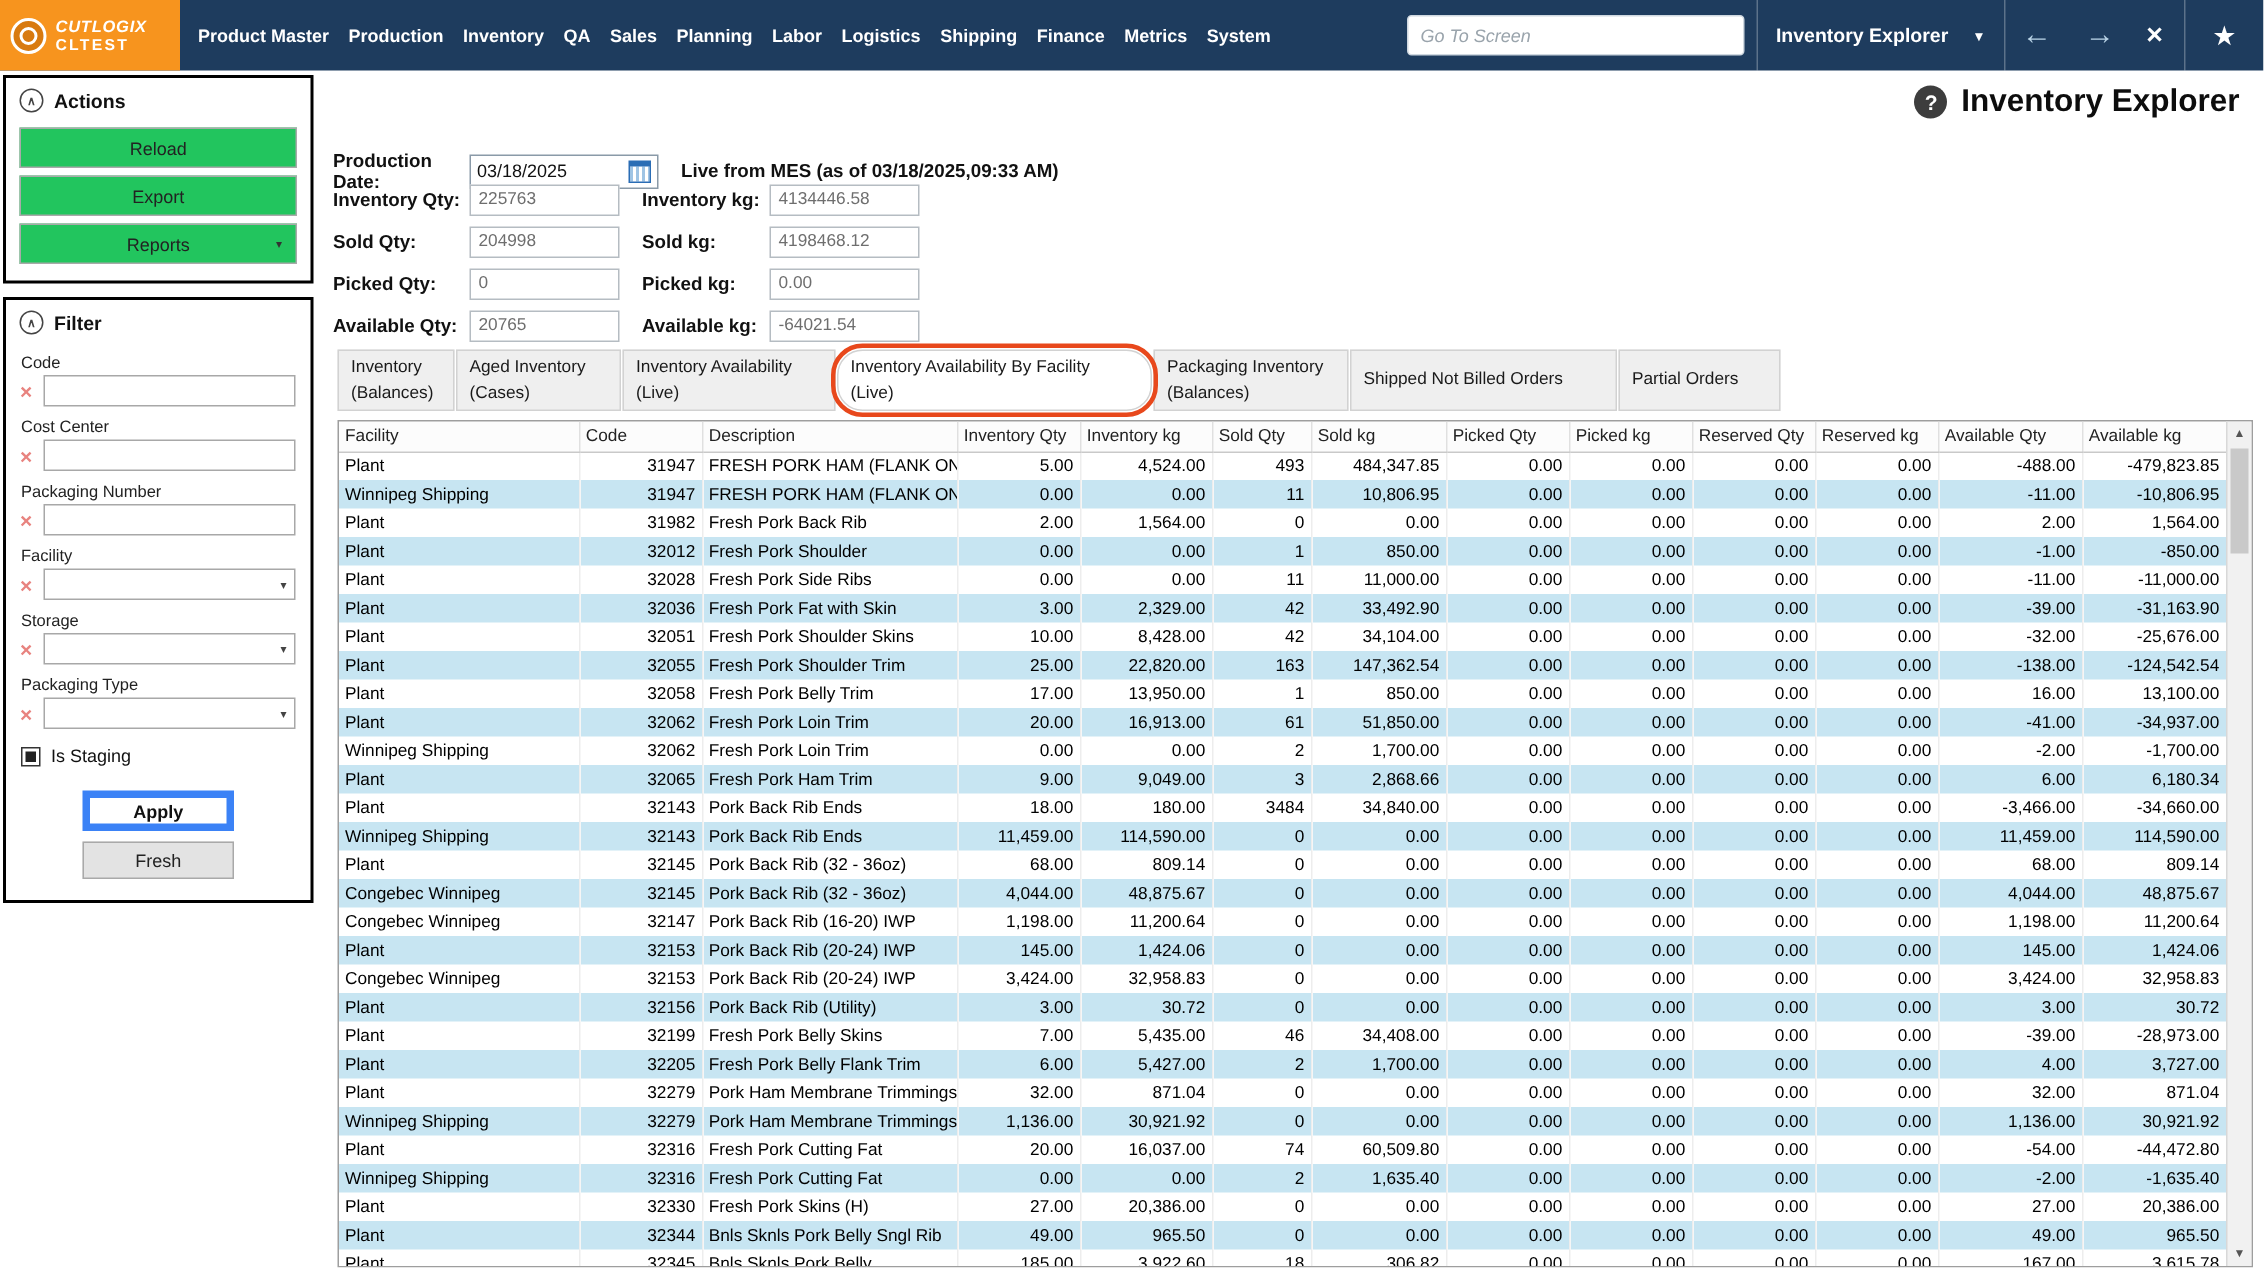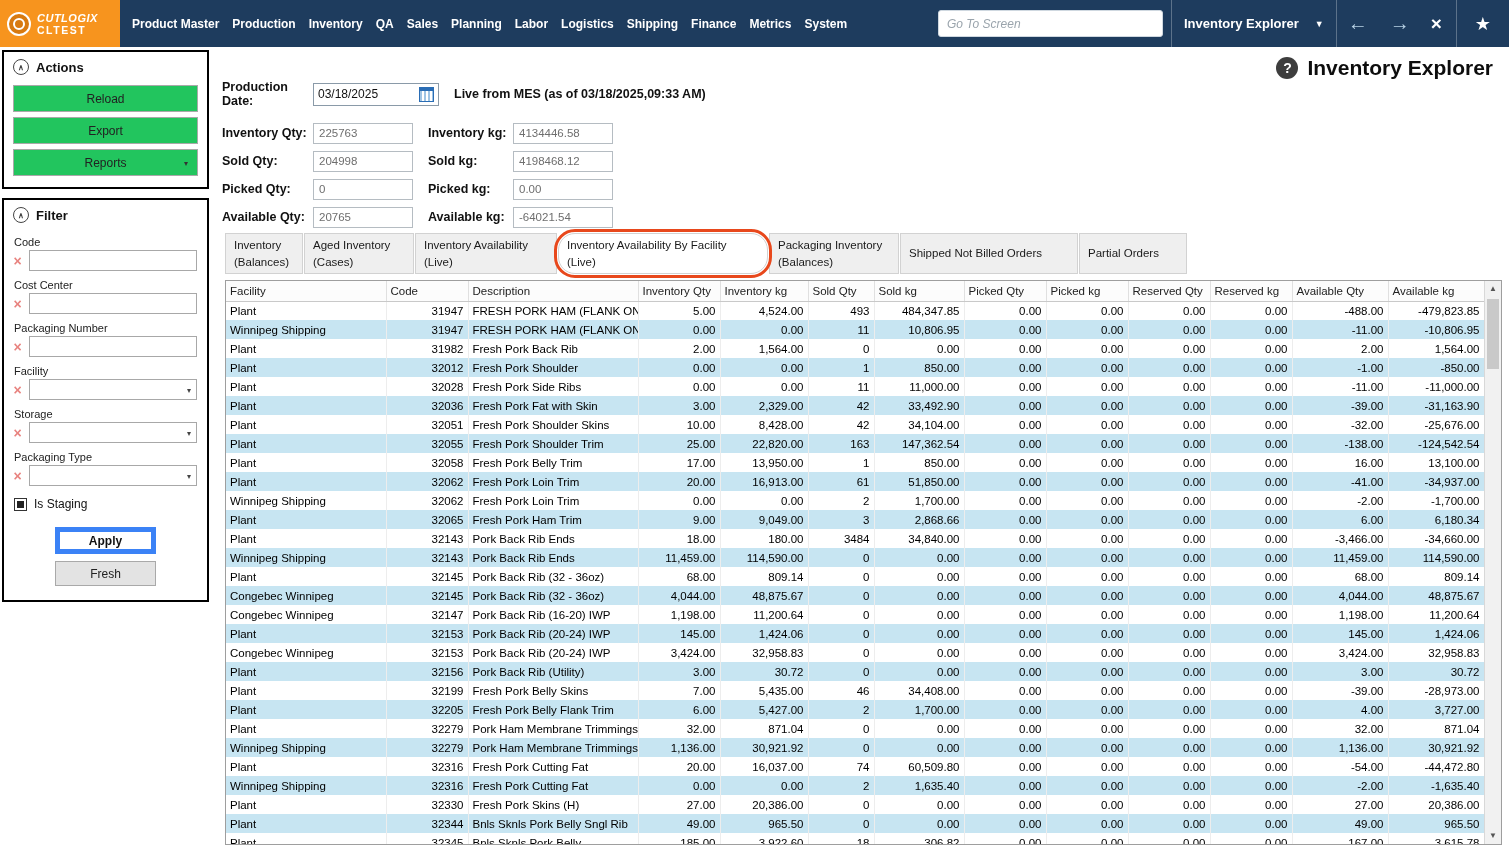--- a/index.html
+++ b/index.html
@@ -41,21 +41,21 @@
   .checkbox { width: 13px; height: 13px; border: 1px solid #333; background: #fff; display: inline-flex; align-items: center; justify-content: center; }
   .checkbox-mark { width: 7px; height: 7px; background: #222; }
   .apply-btn { display: block; margin: 16px auto 7px; width: 101px; height: 27px; background: #fff; border: 5px solid #3b82f6; font-family: inherit; font-size: 12px; font-weight: bold; color: #111; cursor: pointer; }
   .reset-btn { display: block; margin: 0 auto 8px; width: 101px; height: 25px; background: #e3e3e3; border: 1px solid #a9a9a9; font-family: inherit; font-size: 12px; color: #222; cursor: pointer; }
 
   
   .page-title-wrap { position: absolute; top: 56px; right: 16px; display: flex; align-items: center; gap: 9px; }
   .help-icon { width: 22px; height: 22px; border-radius: 50%; background: #3d3d3d; color: #fff; font-size: 14px; font-weight: bold; display: flex; align-items: center; justify-content: center; cursor: pointer; }
   .page-title { font-size: 21px; font-weight: bold; color: #0d0d0d; }
 
-  .prod-row { position: absolute; top: 80px; left: 222px; display: flex; align-items: center; }
+  .prod-row { position: absolute; top: 100px; left: 222px; display: flex; align-items: center; }
   .form-label { font-size: 12.5px; font-weight: bold; color: #111; }
   .prod-label { width: 91px; }
   .date-input { width: 126px; height: 23px; border: 1px solid #8a9aa8; display: flex; align-items: center; justify-content: space-between; padding: 0 4px; font-size: 12px; color: #111; background: #fff; cursor: text; }
   .cal-icon { width: 15px; height: 15px; border: 1px solid #2a6db5; border-top: 4px solid #2a6db5; background: repeating-linear-gradient(90deg, #9fc4e4 0 2px, #fff 2px 4px); cursor: pointer; }
   .live-text { font-size: 12.5px; font-weight: bold; color: #111; margin-left: 15px; }
 
   .summary-rows { position: absolute; top: 119px; left: 222px; }
   .sum-row { display: flex; align-items: center; height: 28px; }
   .sum-label-1 { width: 91px; }
   .sum-label-2 { width: 85px; margin-left: 15px; }

